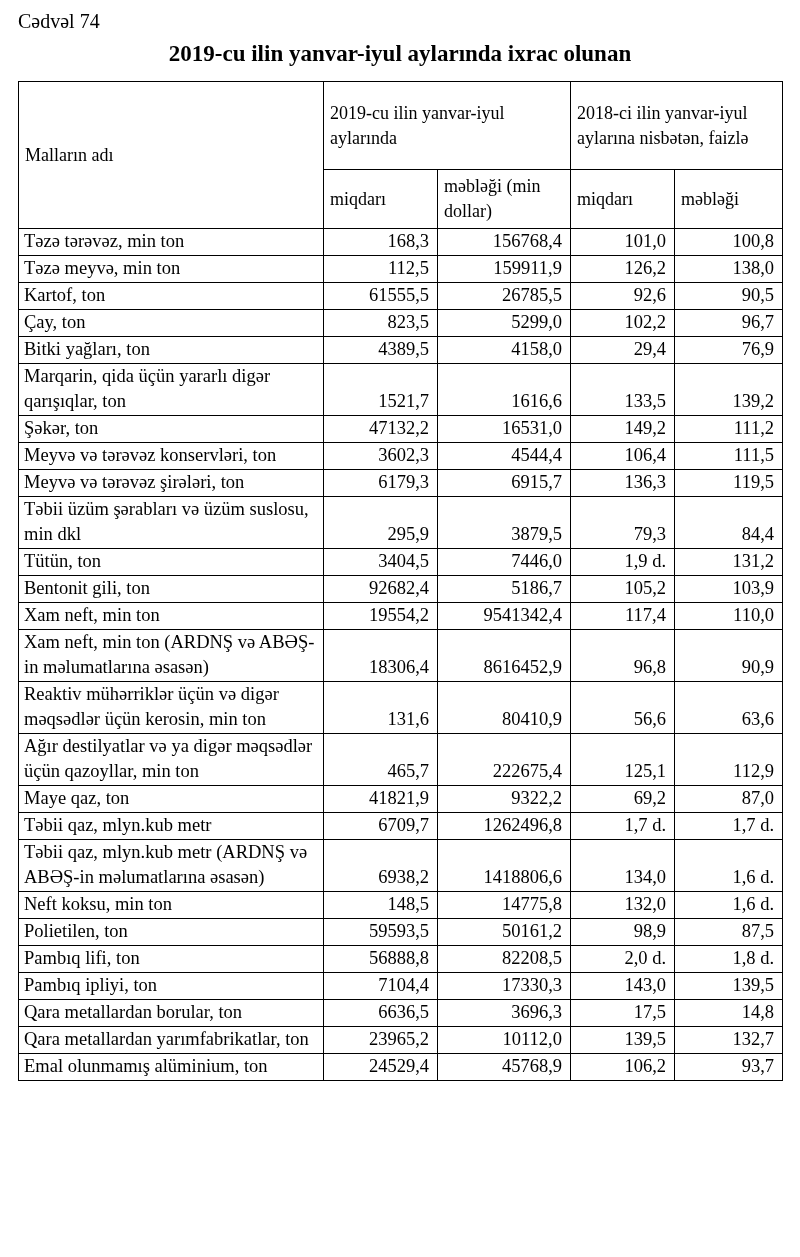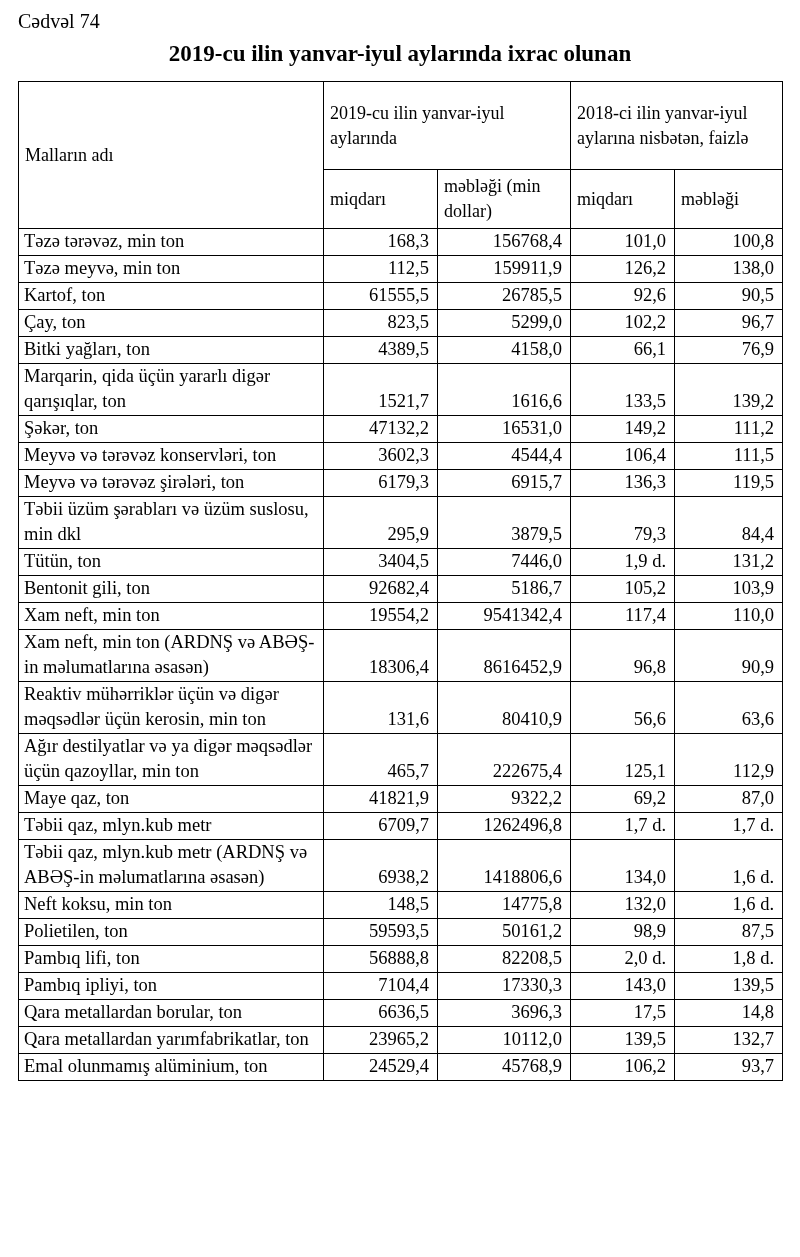--- a/index.html
+++ b/index.html
@@ -120,21 +120,21 @@
           <td class="name-cell">Çay, ton</td>
           <td class="num-cell">823,5</td>
           <td class="num-cell">5299,0</td>
           <td class="num-cell">102,2</td>
           <td class="num-cell">96,7</td>
         </tr>
         <tr>
           <td class="name-cell">Bitki yağları, ton</td>
           <td class="num-cell">4389,5</td>
           <td class="num-cell">4158,0</td>
-          <td class="num-cell">66,1</td>
+          <td class="num-cell">29,4</td>
           <td class="num-cell">76,9</td>
         </tr>
         <tr>
           <td class="name-cell">Marqarin, qida üçün yararlı digər qarışıqlar, ton</td>
           <td class="num-cell">1521,7</td>
           <td class="num-cell">1616,6</td>
           <td class="num-cell">133,5</td>
           <td class="num-cell">139,2</td>
         </tr>
         <tr>

